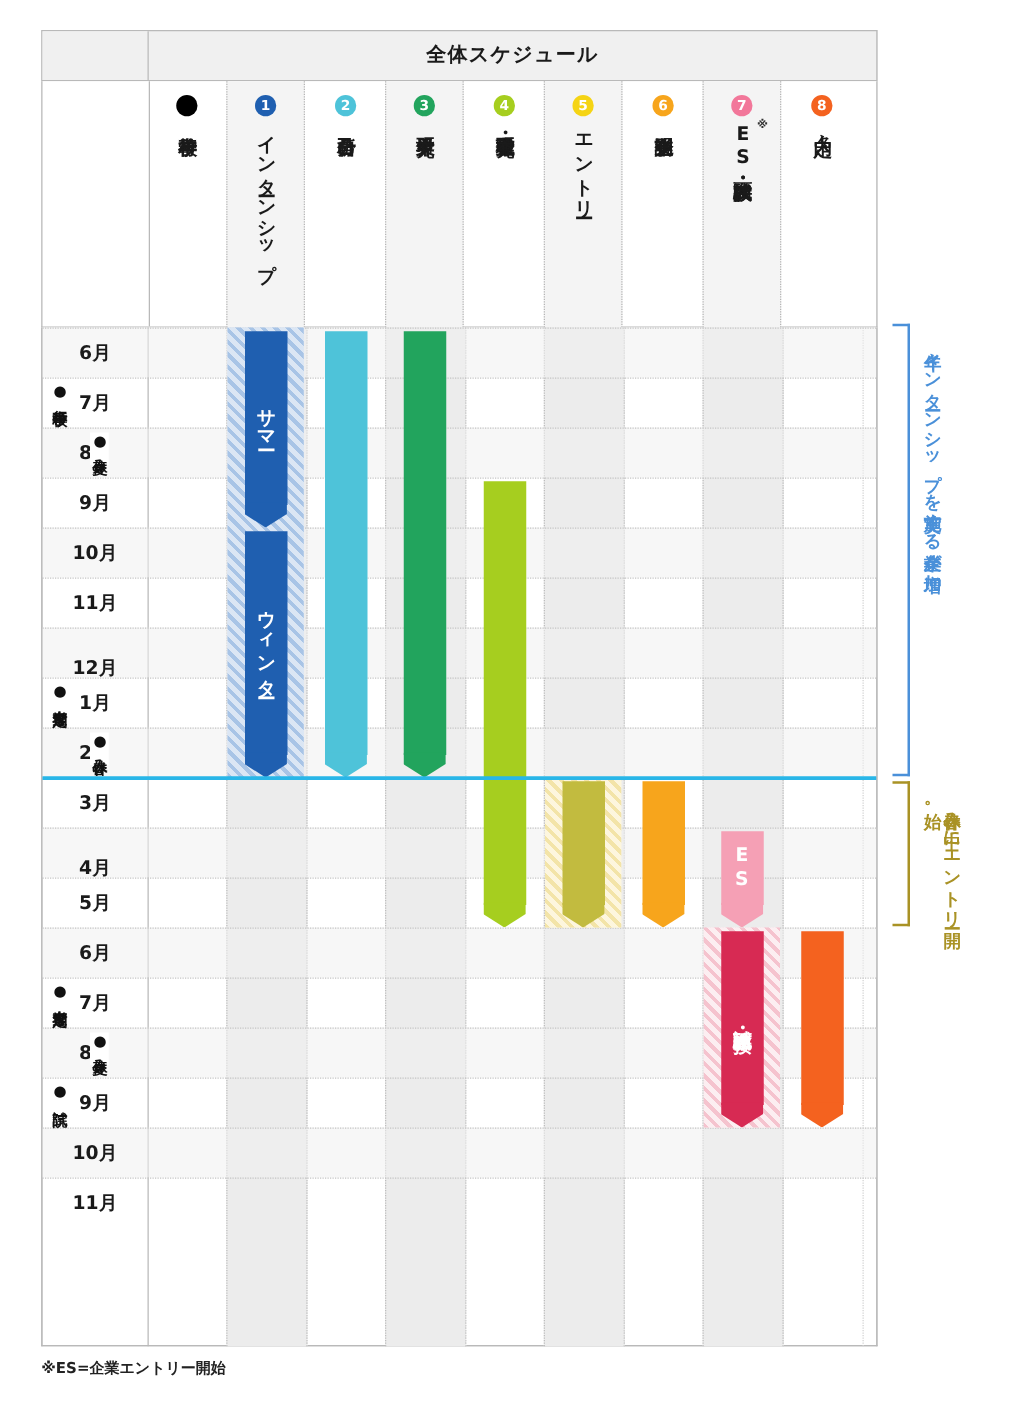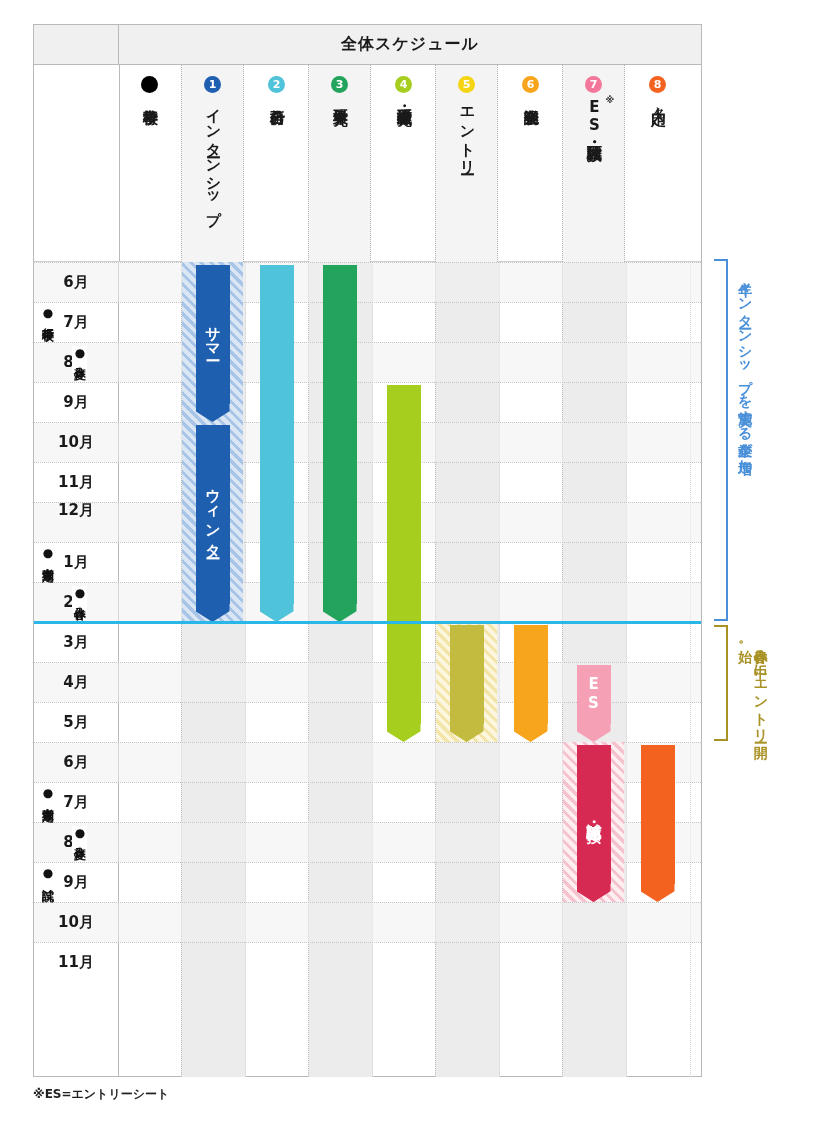--- a/index.html
+++ b/index.html
@@ -225,31 +225,31 @@
       <div class="monthcell" style="top: 80px;">8月</div>
       <div class="rowline" style="top: 120px;"></div>
       <div class="monthcell" style="top: 120px;">9月</div>
       <div class="rowband alt" style="top: 160px; opacity: 0.55;"></div>
       <div class="rowline" style="top: 160px;"></div>
       <div class="monthcell" style="top: 160px;">10月</div>
       <div class="rowline" style="top: 200px;"></div>
       <div class="monthcell" style="top: 200px;">11月</div>
       <div class="rowband alt" style="top: 240px; opacity: 0.55;"></div>
       <div class="rowline" style="top: 240px;"></div>
-      <div class="monthcell" style="top: 228px;">12月</div>
+      <div class="monthcell" style="top: 252px;">12月</div>
       <div class="rowline" style="top: 280px;"></div>
       <div class="monthcell" style="top: 280px;">1月</div>
       <div class="rowband alt" style="top: 320px; opacity: 0.55;"></div>
       <div class="rowline" style="top: 320px;"></div>
       <div class="monthcell" style="top: 320px;">2月</div>
       <div class="rowline" style="top: 360px;"></div>
       <div class="monthcell" style="top: 360px;">3月</div>
       <div class="rowband alt" style="top: 400px; opacity: 0.55;"></div>
       <div class="rowline" style="top: 400px;"></div>
-      <div class="monthcell" style="top: 400px;">4月</div>
+      <div class="monthcell" style="top: 412px;">4月</div>
       <div class="rowline" style="top: 440px;"></div>
       <div class="monthcell" style="top: 440px;">5月</div>
       <div class="rowband alt" style="top: 480px; opacity: 0.55;"></div>
       <div class="rowline" style="top: 480px;"></div>
       <div class="monthcell" style="top: 480px;">6月</div>
       <div class="rowline" style="top: 520px;"></div>
       <div class="monthcell" style="top: 520px;">7月</div>
       <div class="rowband alt" style="top: 560px; opacity: 0.55;"></div>
       <div class="rowline" style="top: 560px;"></div>
       <div class="monthcell" style="top: 560px;">8月</div>
@@ -310,18 +310,18 @@
       <div class="evt" style="top: 44px; left: 6px;">●学校行事</div>
       <div class="evt" style="top: 84px; left: 38px;">●夏休み</div>
       <div class="evt" style="top: 284px; left: 6px;">●定期考査</div>
       <div class="evt" style="top: 324px; left: 38px;">●春休み</div>
       <div class="evt" style="top: 524px; left: 6px;">●定期考査</div>
       <div class="evt" style="top: 564px; left: 38px;">●夏休み</div>
       <div class="evt" style="top: 604px; left: 6px;">●院試</div>
       <div class="divider" style="left: 0px; width: 667px; top: 359px; background: rgb(41, 182, 232);"></div>
     </div>
 
-  <div class="footnote">※ES=エントリーシート</div>
+  <div class="footnote">※ES=企業エントリー開始</div>
 <div class="bracket blue" style="left: 714px; width: 14px; top: 259px; height: 362px;"></div>
     <div class="sidenote blue" style="left: 737px; top: 273px; max-height: 342px;">年々インターンシップを実施する企業が増加。</div>
     <div class="bracket olive" style="left: 714px; width: 14px; top: 625px; height: 116px;"></div>
     <div class="sidenote olive" style="left: 737px; top: 639px; max-height: 96px;">春休み中にエントリー開始。</div>
   </div>
 
 </body></html>

